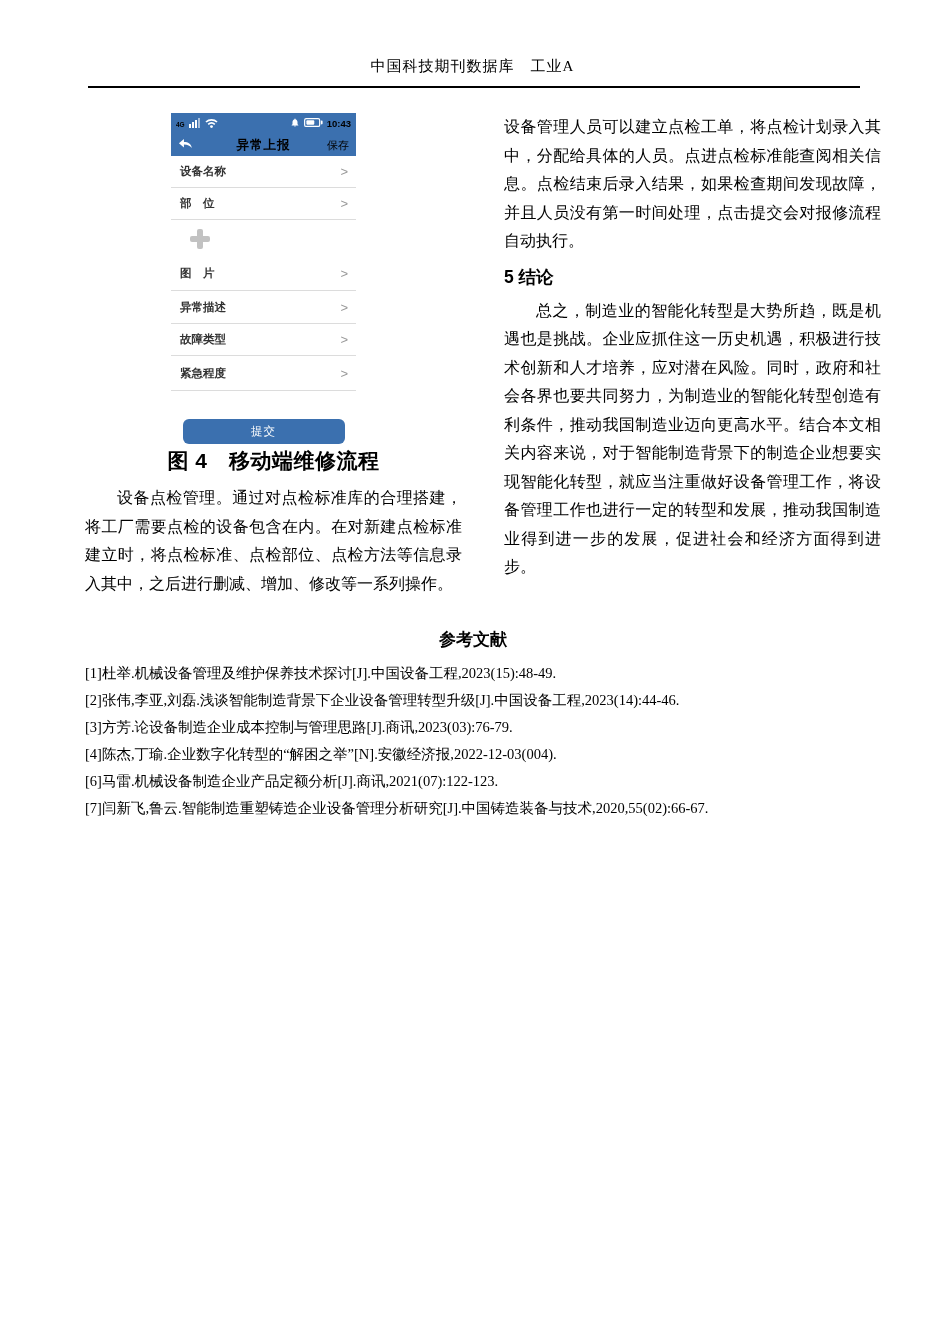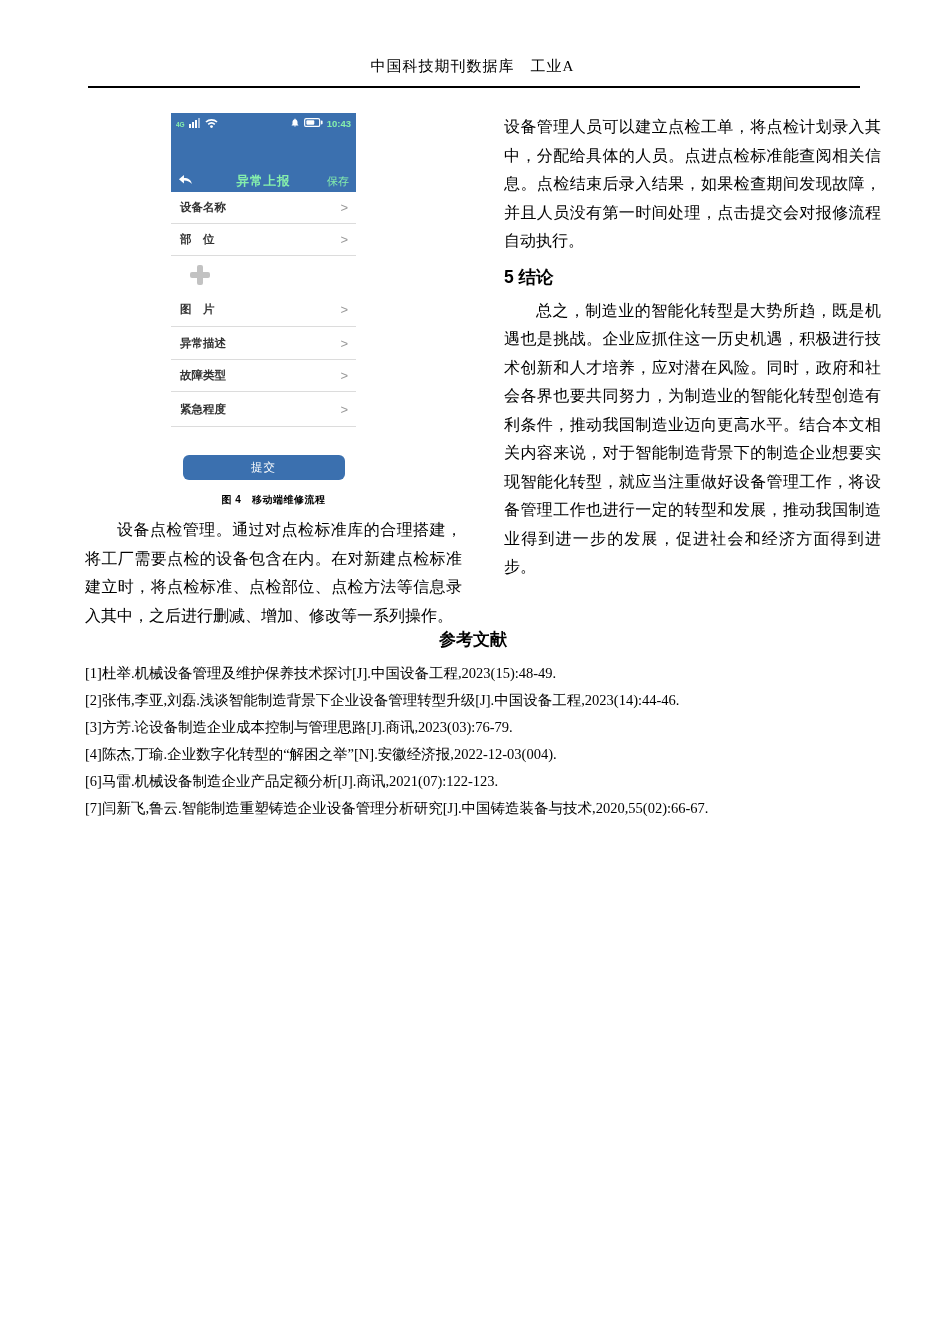--- a/index.html
+++ b/index.html
@@ -26,30 +26,30 @@
   .section-heading {
     font-family:"Liberation Sans","DejaVu Sans",sans-serif;
     font-weight:bold; font-size:17.5px; margin:9px 0 8px 0;
   }
   
   .phone {
     width:185px; margin-left:86px; margin-top:3px;
     font-family:"Liberation Sans","DejaVu Sans",sans-serif;
     background:#ffffff;
   }
-  .phone-top { background:#3b70af; color:#86efac; }
+  .phone-top { background:#3b70af; color:#000000; }
   .status-bar {
     height:21px; display:flex; align-items:center; justify-content:space-between;
     padding:0 5px; font-size:9px;
   }
   .status-left, .status-right { display:flex; align-items:center; gap:4px; }
   .network-label { font-size:6.5px; align-self:flex-start; margin-top:3px; font-weight:bold; }
   .status-time { font-size:9.5px; font-weight:bold; }
   .nav-bar {
-    height:22px; display:flex; align-items:center; padding:0 7px; position:relative;margin-top:36px;
+    height:22px; display:flex; align-items:center; padding:0 7px; position:relative;
   }
   .nav-title {
     position:absolute; left:0; right:0; text-align:center;
     font-weight:bold; font-size:12.5px; letter-spacing:1px;
   }
   .nav-save { margin-left:auto; font-size:11px; position:relative; z-index:1; }
   .back-btn { display:flex; align-items:center; position:relative; z-index:1; cursor:pointer; }
   .phone-form { background:#fff; }
   .form-row {
     height:31px; display:flex; align-items:center; justify-content:space-between;
@@ -68,21 +68,21 @@
     background:#c2c2c2; border-radius:2px;
   }
   .submit-wrap { padding:28px 0 3px 0; display:flex; justify-content:center; }
   .submit-btn {
     width:162px; height:25px; background:#3b70af; color:#fff;
     font-size:11.5px; border:none; border-radius:6px; cursor:pointer;
     display:flex; align-items:center; justify-content:center;
     font-family:"Liberation Sans","DejaVu Sans",sans-serif; letter-spacing:1px;
   }
   .fig-caption {
-    text-align:center; font-weight:bold; font-size:10px; margin-top:10px;
+    text-align:center; font-weight:bold; font-size:21px; 
     font-family:"Liberation Sans","DejaVu Sans",sans-serif; letter-spacing:0.5px;
   }
   .col-left .body-par { margin-top:9px; }
   
   .refs { position:absolute; left:85px; top:628px; width:776px; }
   .refs-heading {
     text-align:center; font-family:"Liberation Sans","DejaVu Sans",sans-serif;
     font-weight:bold; font-size:17px; margin:0 0 9px 0;
   }
   .ref-item { font-size:14.5px; line-height:27px; }

